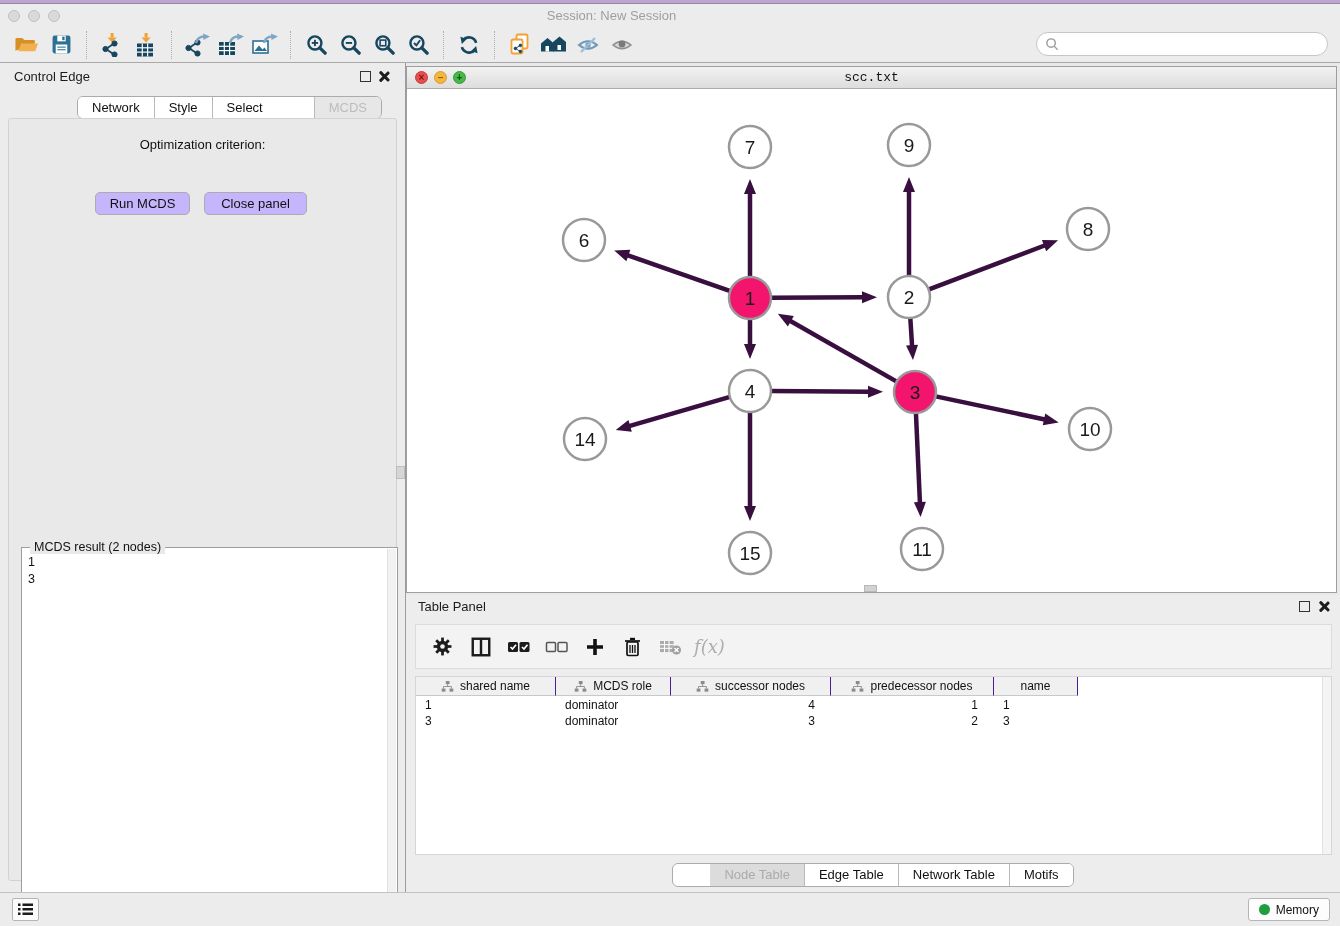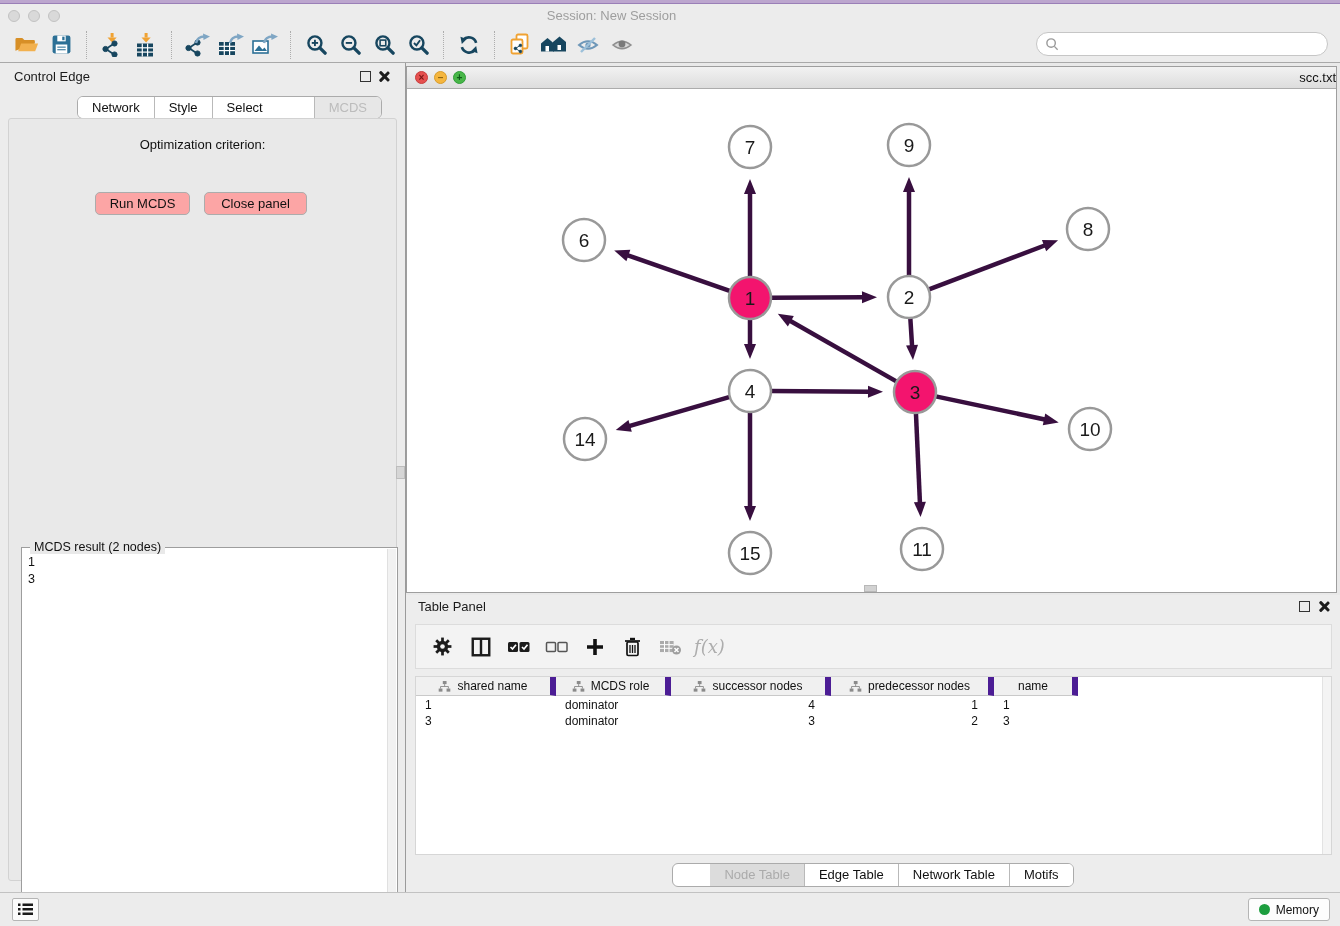--- a/index.html
+++ b/index.html
@@ -46,55 +46,55 @@
   .seg { padding:0 14px; font-size:13px; line-height:21px; color:#111; background:#fff; border-left:1px solid #B9B9B9; }
   .seg:first-child { border-left:none; }
   .seg.selected { background:#E7E7E7; color:#BCBCBC;margin-left:37px; }
 
   #cp-box { position:absolute; left:8px; top:55px; width:389px; height:763px; background:#E9E9E9;
     border:1px solid #D2D2D2; border-radius:3px; }
   #opt-label { position:absolute; left:0; top:18px; width:100%; text-align:center; font-size:13px; color:#111; }
   #opt-select { position:absolute; left:37px; top:40px; width:310px; height:23px; background:#fff;
     border:1px solid #B4B4B4; border-radius:5px; font-size:13px; line-height:21px; padding-left:10px; color:#111; }
   #opt-stepper { position:absolute; right:7px; top:3px; width:12px; height:16px; }
-  .btn { position:absolute; height:23px; background:#fca5a5; border:1px solid #ACACAC; border-radius:5px;
+  .btn { position:absolute; height:23px; background:#c4b5fd; border:1px solid #ACACAC; border-radius:5px;
     font-size:13px; line-height:21px; text-align:center; color:#111; }
   #run-btn { left:86px; top:73px; width:95px; }
   #closep-btn { left:195px; top:73px; width:103px; }
 
   #result-box { position:absolute; left:12px; top:428px; width:377px; height:384px;
     border:1px solid #9d9d9d; background:#fff; }
   #result-legend { position:absolute; left:8px; top:-8px; background:#E9E9E9; padding:0 4px; font-size:12.5px; color:#111; }
   #result-lines { position:absolute; left:6px; top:6px; font-size:12.5px; color:#111; line-height:17px; }
   #result-scroll { position:absolute; right:1px; top:1px; width:9px; height:382px; background:#F2F2F2; border-left:1px solid #E0E0E0; }
 
   
   #net-window { left:406px; top:3px; width:931px; height:527px; background:#fff; border:1px solid #9E9E9E; }
   #net-titlebar { position:absolute; left:0; top:0; width:100%; height:22px;
     background:linear-gradient(#F2F2F2,#DDDDDD); border-bottom:1px solid #ACACAC; }
   #net-titlebar .lights { position:absolute; left:8px; top:4px; display:flex; gap:6px; }
   .mlight { width:13px; height:13px; border-radius:50%; font-size:10px; font-weight:bold;
     display:flex; align-items:center; justify-content:center; }
   .mred { background:#E5504F; border:1px solid #C83C3C; color:#7c1616; }
   .myel { background:#F5B63E; border:1px solid #D79C2C; color:#8a6311; }
   .mgrn { background:#48B648; border:1px solid #2F9E38; color:#0e5c18; }
-  #net-title { width:100%; text-align:right; font-size:13px; line-height:21px; color:#111; }
+  #net-title { width:100%; text-align:center; font-size:13px; line-height:21px; color:#111;font-family:Liberation Mono, monospace; }
   #net-canvas { position:absolute; left:0; top:22px; width:929px; height:503px; background:#fff; }
 
   #h-handle { left:864px; top:522px; width:13px; height:7px; background:#D2D2D2; border:1px solid #B8B8B8; }
 
   
   #table-panel { left:406px; top:532px; width:934px; height:297px; background:#EDEDED; }
   #tp-toolbar { position:absolute; left:9px; top:29px; width:917px; height:45px; background:#F3F3F3;
     border:1px solid #DCDCDC; display:flex; align-items:center; padding-left:10px; gap:5px; }
   .tpbtn { width:33px; height:34px; display:flex; align-items:center; justify-content:center; }
   #tp-table { position:absolute; left:9px; top:81px; width:917px; height:179px; background:#fff; border:1px solid #D6D6D6; }
   #tp-scroll { position:absolute; right:0px; top:0px; width:9px; height:100%; background:#F4F4F4; border-left:1px solid #E3E3E3; }
   #tp-head { position:absolute; left:0; top:0; height:19px; display:flex; }
-  .th { background:#F0F0F0; border-right:6px solid #4c1d95; border-bottom:1px solid #C9C9C9; height:19px;
+  .th { background:#F0F0F0; border-right:1px solid #4c1d95; border-bottom:1px solid #C9C9C9; height:19px;
     display:flex; align-items:center; justify-content:center; gap:6px; font-size:12px; color:#111; }
   .tr { position:absolute; left:0; height:16px; display:flex; }
   .td { font-size:12px; color:#111; line-height:16px; }
   .td.l { text-align:left; padding-left:9px; }
   .td.r { text-align:right; padding-right:16px; }
 
   #tp-tabs { position:absolute; left:0; top:268px; width:100%; display:flex; justify-content:center; }
   #tp-tabs-group { display:inline-flex; border:1px solid #ABABAB; border-radius:6px; overflow:hidden; background:#fff; height:24px; }
   #tp-tabs .seg { line-height:22px; }
   #tp-tabs .seg.selected { background:#DCDCDC; color:#ABABAB; }

